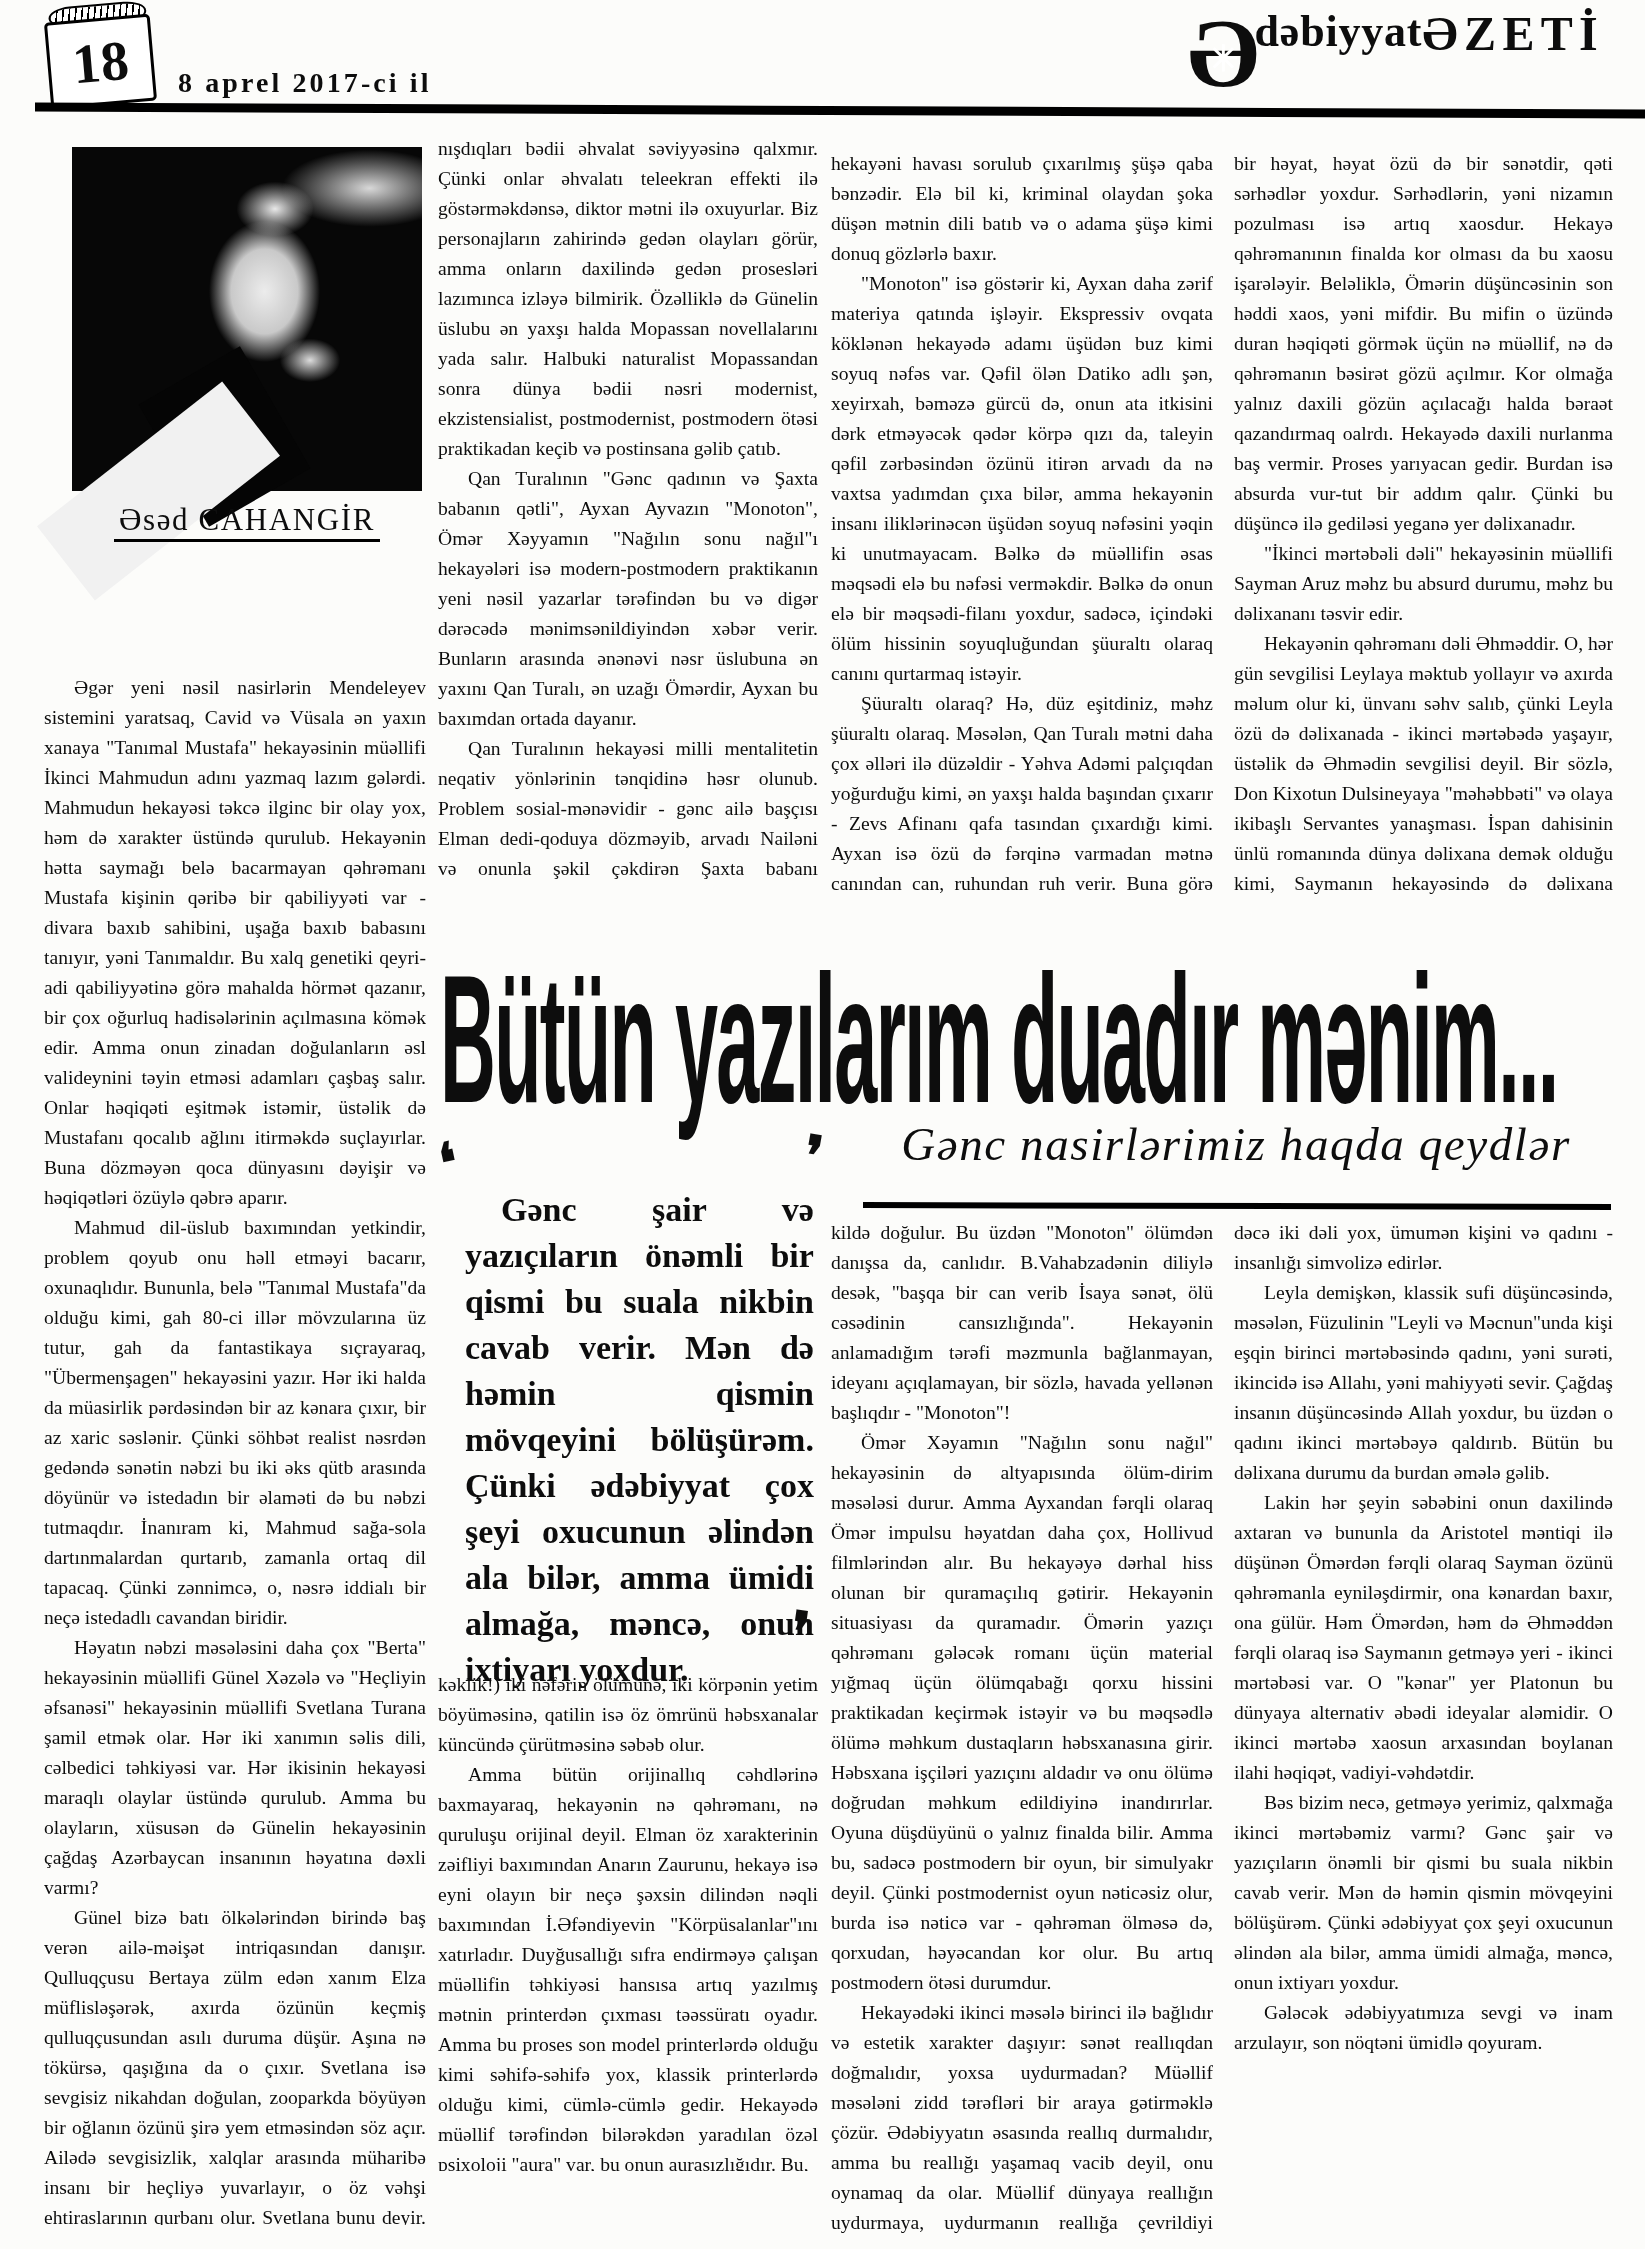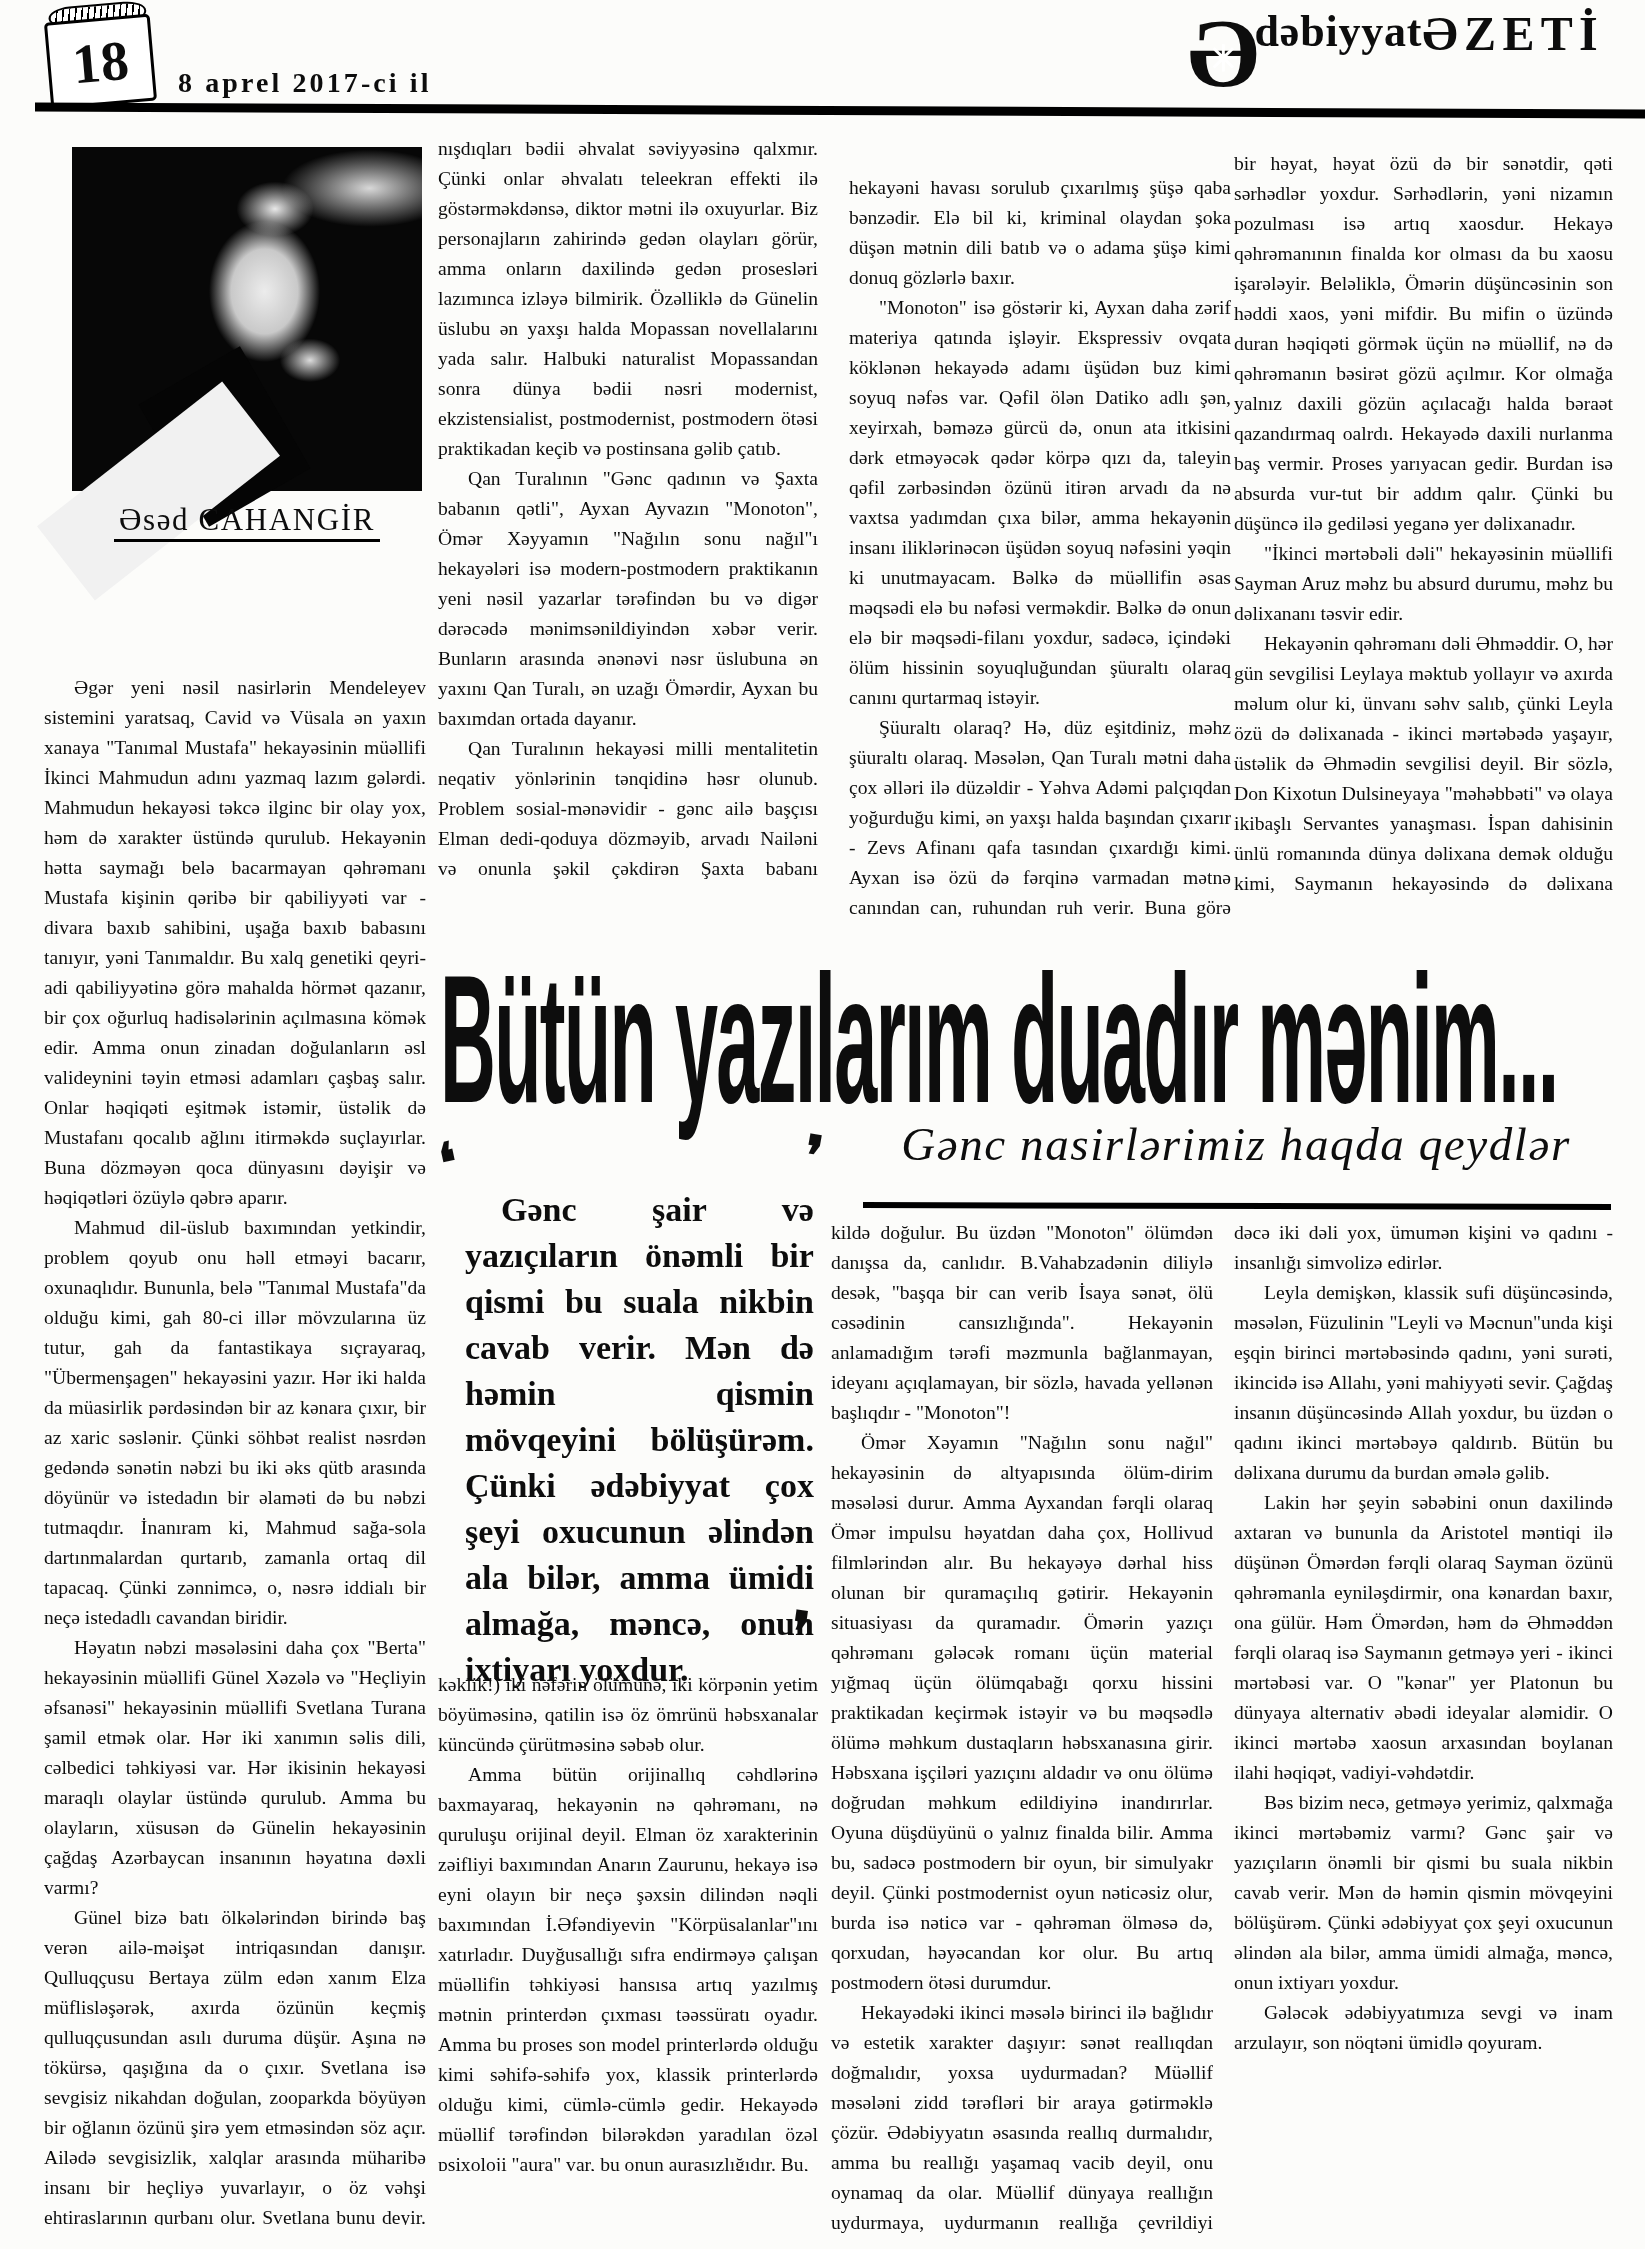--- a/index.html
+++ b/index.html
@@ -33,21 +33,21 @@
   .photo .shirt{position:absolute;left:-31px;bottom:-47px;width:235px;height:94px;background:#f1f1f1;transform:rotate(-38deg);}
   .photo .lapel{position:absolute;left:94px;bottom:-15.6px;width:117px;height:141px;background:#050505;transform:rotate(-30deg);}
   .caption{position:absolute;left:72px;top:502px;width:350px;text-align:center;}
   .caption span{font-size:31px;letter-spacing:1.6px;border-bottom:3.1px solid #000;padding:0 4.7px 1.6px 4.7px;text-align:right;}
   
   .textcol{position:absolute;text-align:justify;font-size:19.6px;line-height:30px;overflow:hidden;}
   .textcol p{margin:0;text-indent:30px;}
   .textcol.cont p:first-child{text-indent:0;}
   .c1{left:44px;top:673px;width:382px;height:1552px;}
   .c2t{left:438px;top:134px;width:380px;height:747px;}
-  .c3t{left:849px;top:149px;width:382px;height:747px;margin-top:24px;}
+  .c3t{left:831px;top:149px;width:382px;height:747px;}
   .c4t{left:1234px;top:149px;width:379px;height:747px;}
   .c2b{left:438px;top:1670px;width:380px;height:501px;}
   .c3b{left:831px;top:1218px;width:382px;height:1026px;}
   .c4b{left:1234px;top:1218px;width:379px;height:1031px;}
   
   .headline-wrap{position:absolute;left:440px;top:898px;width:1173px;height:205px;overflow:visible;margin-top:44px;}
   .headline{display:inline-block;font-family:"Liberation Sans",sans-serif;font-weight:bold;font-size:178px;
     line-height:196px;letter-spacing:-3.9px;white-space:nowrap;transform:scale(0.435,1.02);transform-origin:0 50%;}
   .subheadline{position:absolute;left:860px;top:1117px;width:752px;text-align:center;
     font-size:47px;font-style:italic;letter-spacing:1.6px;}

